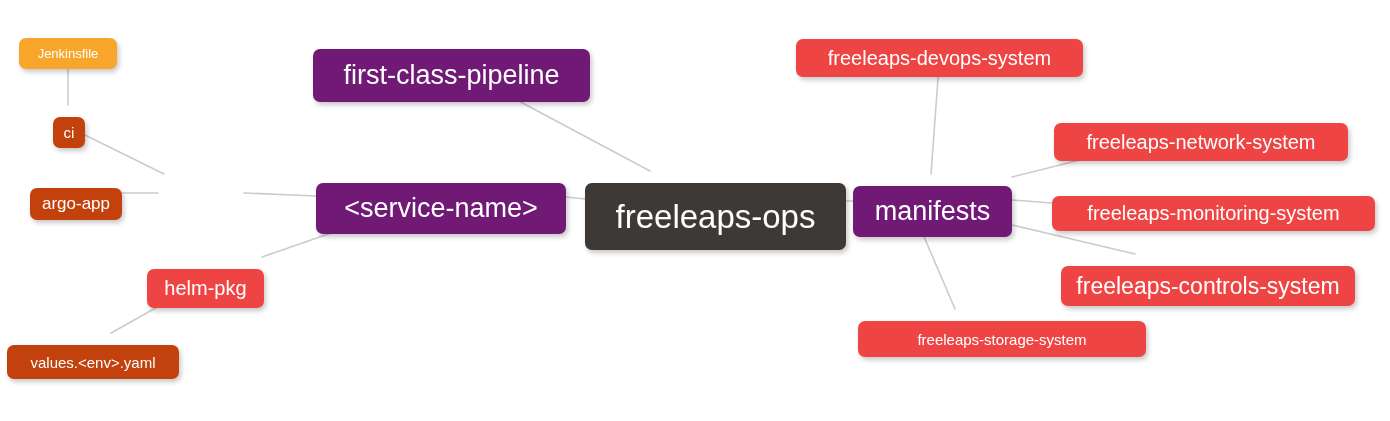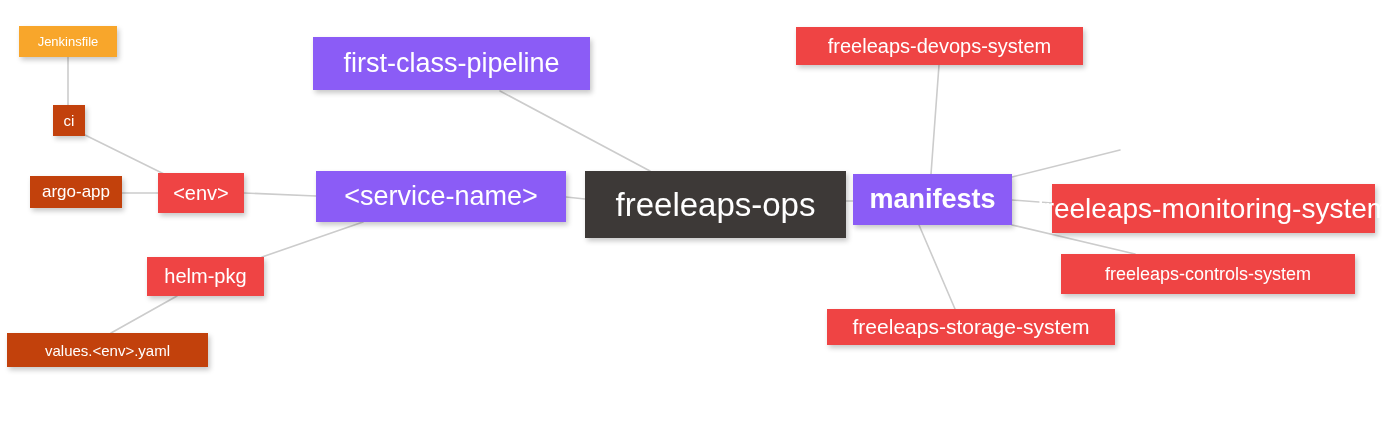--- a/index.html
+++ b/index.html
@@ -26,28 +26,29 @@
     stroke: #cccccc;
     stroke-width: 1.6;
     stroke-linecap: round;
   }
   .node {
     position: absolute;
     display: flex;
     align-items: center;
     justify-content: center;
     color: #ffffff;
-    border-radius: 0;
+    border-radius: 7px;
     white-space: nowrap;
     box-shadow: 2px 3px 5px rgba(0,0,0,0.22);
     cursor: default;
     box-sizing: border-box;
+    margin-top: 12px;
   }
   .node--root   { background: #3d3937; }
-  .node--blue   { background: #8b5cf6; }
+  .node--blue   { background: #701a75; }
   .node--green  { background: #ef4444; }
   .node--red    { background: #c2410c; }
   .node--orange { background: #f8a62b; }
 </style>
 </head>
 <body>
 
 <div class="stage">
 
   <svg class="connectors" viewBox="0 0 1390 421" xmlns="http://www.w3.org/2000/svg">
@@ -66,36 +67,36 @@
     <line x1="1012" y1="225" x2="1135" y2="254"></line>
     <line x1="919" y1="225" x2="955" y2="309"></line>
   </svg>
 
   <div class="node node--orange" style="left:19px; top:26px; width:98px; height:31px; font-size:13px;">Jenkinsfile</div>
 
   <div class="node node--red" style="left:53px; top:105px; width:32px; height:31px; font-size:15px;">ci</div>
 
   <div class="node node--red" style="left:30px; top:176px; width:92px; height:32px; font-size:17px;">argo-app</div>
 
-  <div class="node node--green" style="left:158px; top:173px; width:86px; height:40px; font-size:20px;">&lt;env&gt;</div>
 
   <div class="node node--green" style="left:147px; top:257px; width:117px; height:39px; font-size:20px;">helm-pkg</div>
 
-  <div class="node node--red" style="left:7px; top:333px; width:201px; height:34px; font-size:15px;">values.&lt;env&gt;.yaml</div>
+  <div class="node node--red" style="left:7px; top:333px; width:172px; height:34px; font-size:15px;">values.&lt;env&gt;.yaml</div>
 
   <div class="node node--blue" style="left:313px; top:37px; width:277px; height:53px; font-size:27px;">first-class-pipeline</div>
 
   <div class="node node--blue" style="left:316px; top:171px; width:250px; height:51px; font-size:27px;">&lt;service-name&gt;</div>
 
   <div class="node node--root" style="left:585px; top:171px; width:261px; height:67px; font-size:33px;">freeleaps-ops</div>
 
-  <div class="node node--blue" style="left:853px; top:174px; width:159px; height:51px; font-size:27px;font-weight:bold;">manifests</div>
+  <div class="node node--blue" style="left:853px; top:174px; width:159px; height:51px; font-size:27px;">manifests</div>
 
   <div class="node node--green" style="left:796px; top:27px; width:287px; height:38px; font-size:20px;">freeleaps-devops-system</div>
 
+  <div class="node node--green" style="left:1054px; top:111px; width:294px; height:38px; font-size:20px;">freeleaps-network-system</div>
 
-  <div class="node node--green" style="left:1052px; top:184px; width:323px; height:49px; font-size:28px;">freeleaps-monitoring-system</div>
+  <div class="node node--green" style="left:1052px; top:184px; width:323px; height:35px; font-size:20px;">freeleaps-monitoring-system</div>
 
-  <div class="node node--green" style="left:1061px; top:254px; width:294px; height:40px; font-size:18px;">freeleaps-controls-system</div>
+  <div class="node node--green" style="left:1061px; top:254px; width:294px; height:40px; font-size:23px;">freeleaps-controls-system</div>
 
-  <div class="node node--green" style="left:827px; top:309px; width:288px; height:36px; font-size:21px;text-align:right;">freeleaps-storage-system</div>
+  <div class="node node--green" style="left:858px; top:309px; width:288px; height:36px; font-size:15px;text-align:right;">freeleaps-storage-system</div>
 
 </div>
 
 </body></html>

